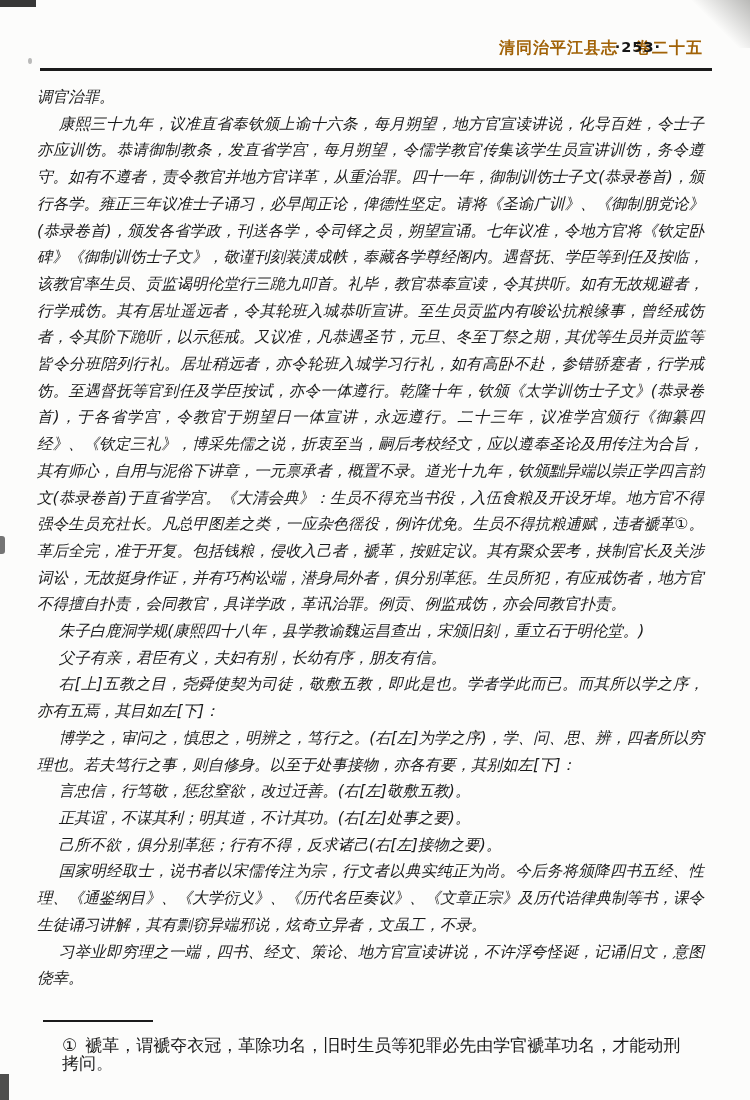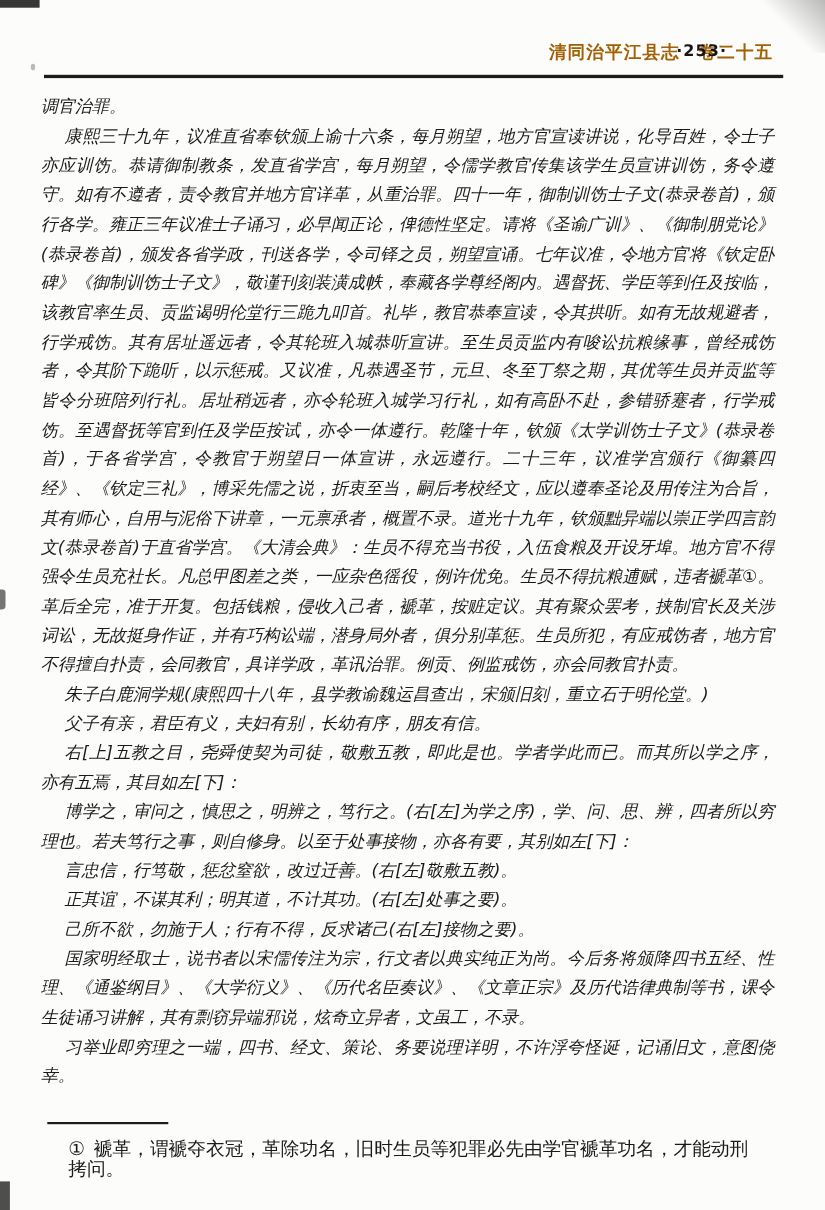--- a/index.html
+++ b/index.html
@@ -91,23 +91,23 @@
 
   <div class="body-text">
     <p class="no-indent">调官治罪。</p>
     <p>康熙三十九年，议准直省奉钦颁上谕十六条，每月朔望，地方官宣读讲说，化导百姓，令士子亦应训饬。恭请御制教条，发直省学宫，每月朔望，令儒学教官传集该学生员宣讲训饬，务令遵守。如有不遵者，责令教官并地方官详革，从重治罪。四十一年，御制训饬士子文(恭录卷首)，颁行各学。雍正三年议准士子诵习，必早闻正论，俾德性坚定。请将《圣谕广训》、《御制朋党论》(恭录卷首)，颁发各省学政，刊送各学，令司铎之员，朔望宣诵。七年议准，令地方官将《钦定卧碑》《御制训饬士子文》，敬谨刊刻装潢成帙，奉藏各学尊经阁内。遇督抚、学臣等到任及按临，该教官率生员、贡监谒明伦堂行三跪九叩首。礼毕，教官恭奉宣读，令其拱听。如有无故规避者，行学戒饬。其有居址遥远者，令其轮班入城恭听宣讲。至生员贡监内有唆讼抗粮缘事，曾经戒饬者，令其阶下跪听，以示惩戒。又议准，凡恭遇圣节，元旦、冬至丁祭之期，其优等生员并贡监等皆令分班陪列行礼。居址稍远者，亦令轮班入城学习行礼，如有高卧不赴，参错骄蹇者，行学戒饬。至遇督抚等官到任及学臣按试，亦令一体遵行。乾隆十年，钦颁《太学训饬士子文》(恭录卷首)，于各省学宫，令教官于朔望日一体宣讲，永远遵行。二十三年，议准学宫颁行《御纂四经》、《钦定三礼》，博采先儒之说，折衷至当，嗣后考校经文，应以遵奉圣论及用传注为合旨，其有师心，自用与泥俗下讲章，一元禀承者，概置不录。道光十九年，钦颁黜异端以崇正学四言韵文(恭录卷首)于直省学宫。《大清会典》：生员不得充当书役，入伍食粮及开设牙埠。地方官不得强令生员充社长。凡总甲图差之类，一应杂色徭役，例许优免。生员不得抗粮逋赋，违者褫革①。革后全完，准于开复。包括钱粮，侵收入己者，褫革，按赃定议。其有聚众罢考，挟制官长及关涉词讼，无故挺身作证，并有巧构讼端，潜身局外者，俱分别革惩。生员所犯，有应戒饬者，地方官不得擅自扑责，会同教官，具详学政，革讯治罪。例贡、例监戒饬，亦会同教官扑责。</p>
     <p>朱子白鹿洞学规(康熙四十八年，县学教谕魏运昌查出，宋颁旧刻，重立石于明伦堂。)</p>
     <p>父子有亲，君臣有义，夫妇有别，长幼有序，朋友有信。</p>
     <p>右[上]五教之目，尧舜使契为司徒，敬敷五教，即此是也。学者学此而已。而其所以学之序，亦有五焉，其目如左[下]：</p>
     <p>博学之，审问之，慎思之，明辨之，笃行之。(右[左]为学之序)，学、问、思、辨，四者所以穷理也。若夫笃行之事，则自修身。以至于处事接物，亦各有要，其别如左[下]：</p>
     <p>言忠信，行笃敬，惩忿窒欲，改过迁善。(右[左]敬敷五教)。</p>
     <p>正其谊，不谋其利；明其道，不计其功。(右[左]处事之要)。</p>
-    <p>己所不欲，勿施于人；行有不得，反求诸己(右[左]接物之要)。</p>
+    <p>己所不欲，俱分别革惩；行有不得，反求诸己(右[左]接物之要)。</p>
     <p>国家明经取士，说书者以宋儒传注为宗，行文者以典实纯正为尚。今后务将颁降四书五经、性理、《通鉴纲目》、《大学衍义》、《历代名臣奏议》、《文章正宗》及历代诰律典制等书，课令生徒诵习讲解，其有剽窃异端邪说，炫奇立异者，文虽工，不录。</p>
-    <p>习举业即穷理之一端，四书、经文、策论、务要说理详明，不许浮夸怪诞，记诵旧文，意图侥幸。</p>
+    <p>习举业即穷理之一端，四书、经文、策论、地方官宣读讲说，不许浮夸怪诞，记诵旧文，意图侥幸。</p>
   </div>
 
   <div class="footnote-rule"></div>
   <div class="footnote">
     <span class="fn-marker">①</span><span>褫革，谓褫夺衣冠，革除功名，旧时生员等犯罪必先由学官褫革功名，才能动刑拷问。</span>
   </div>
 
   <div class="artifact art-topleft"></div>
   <div class="artifact art-topright"></div>
   <div class="artifact art-leftmid"></div>

